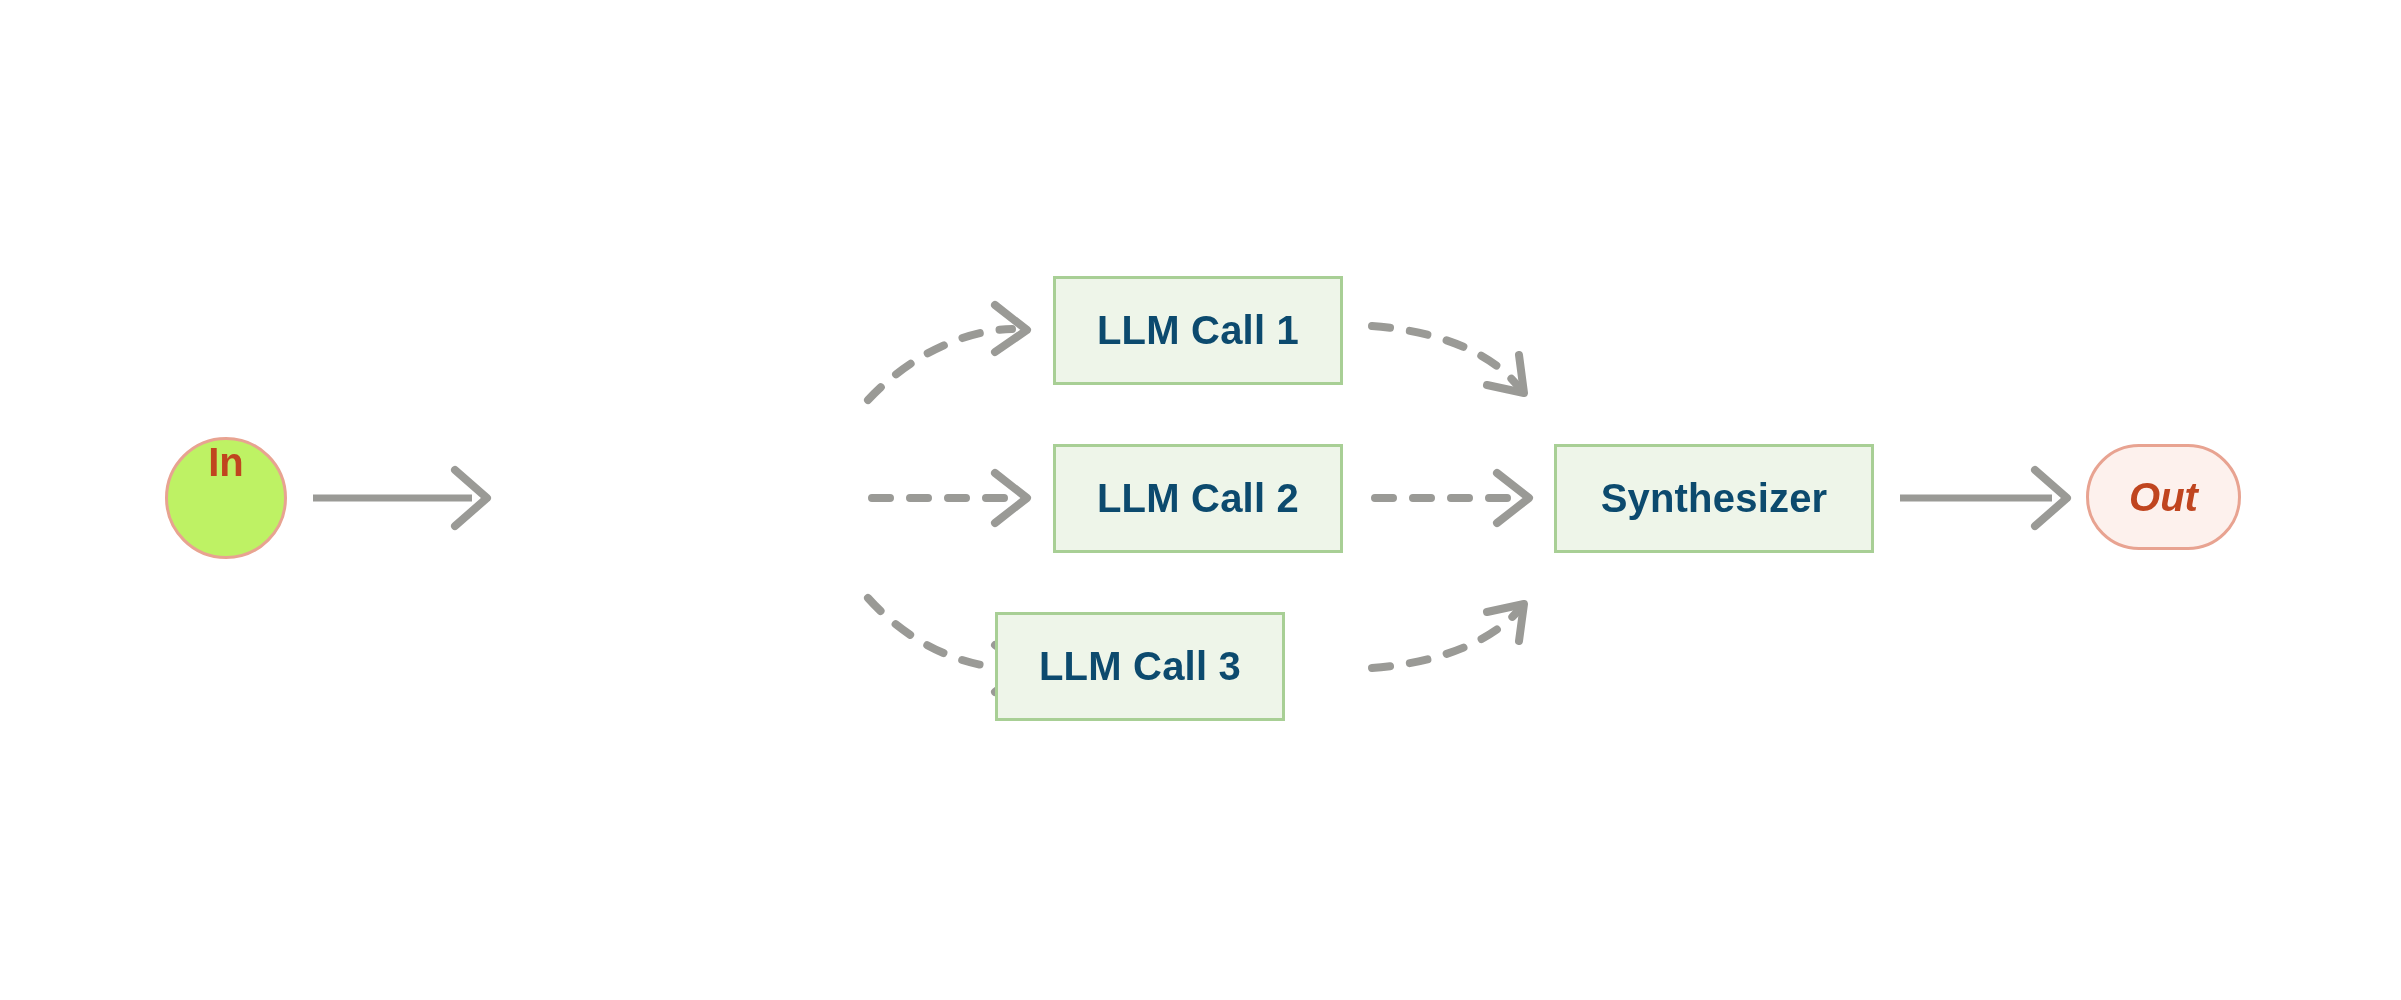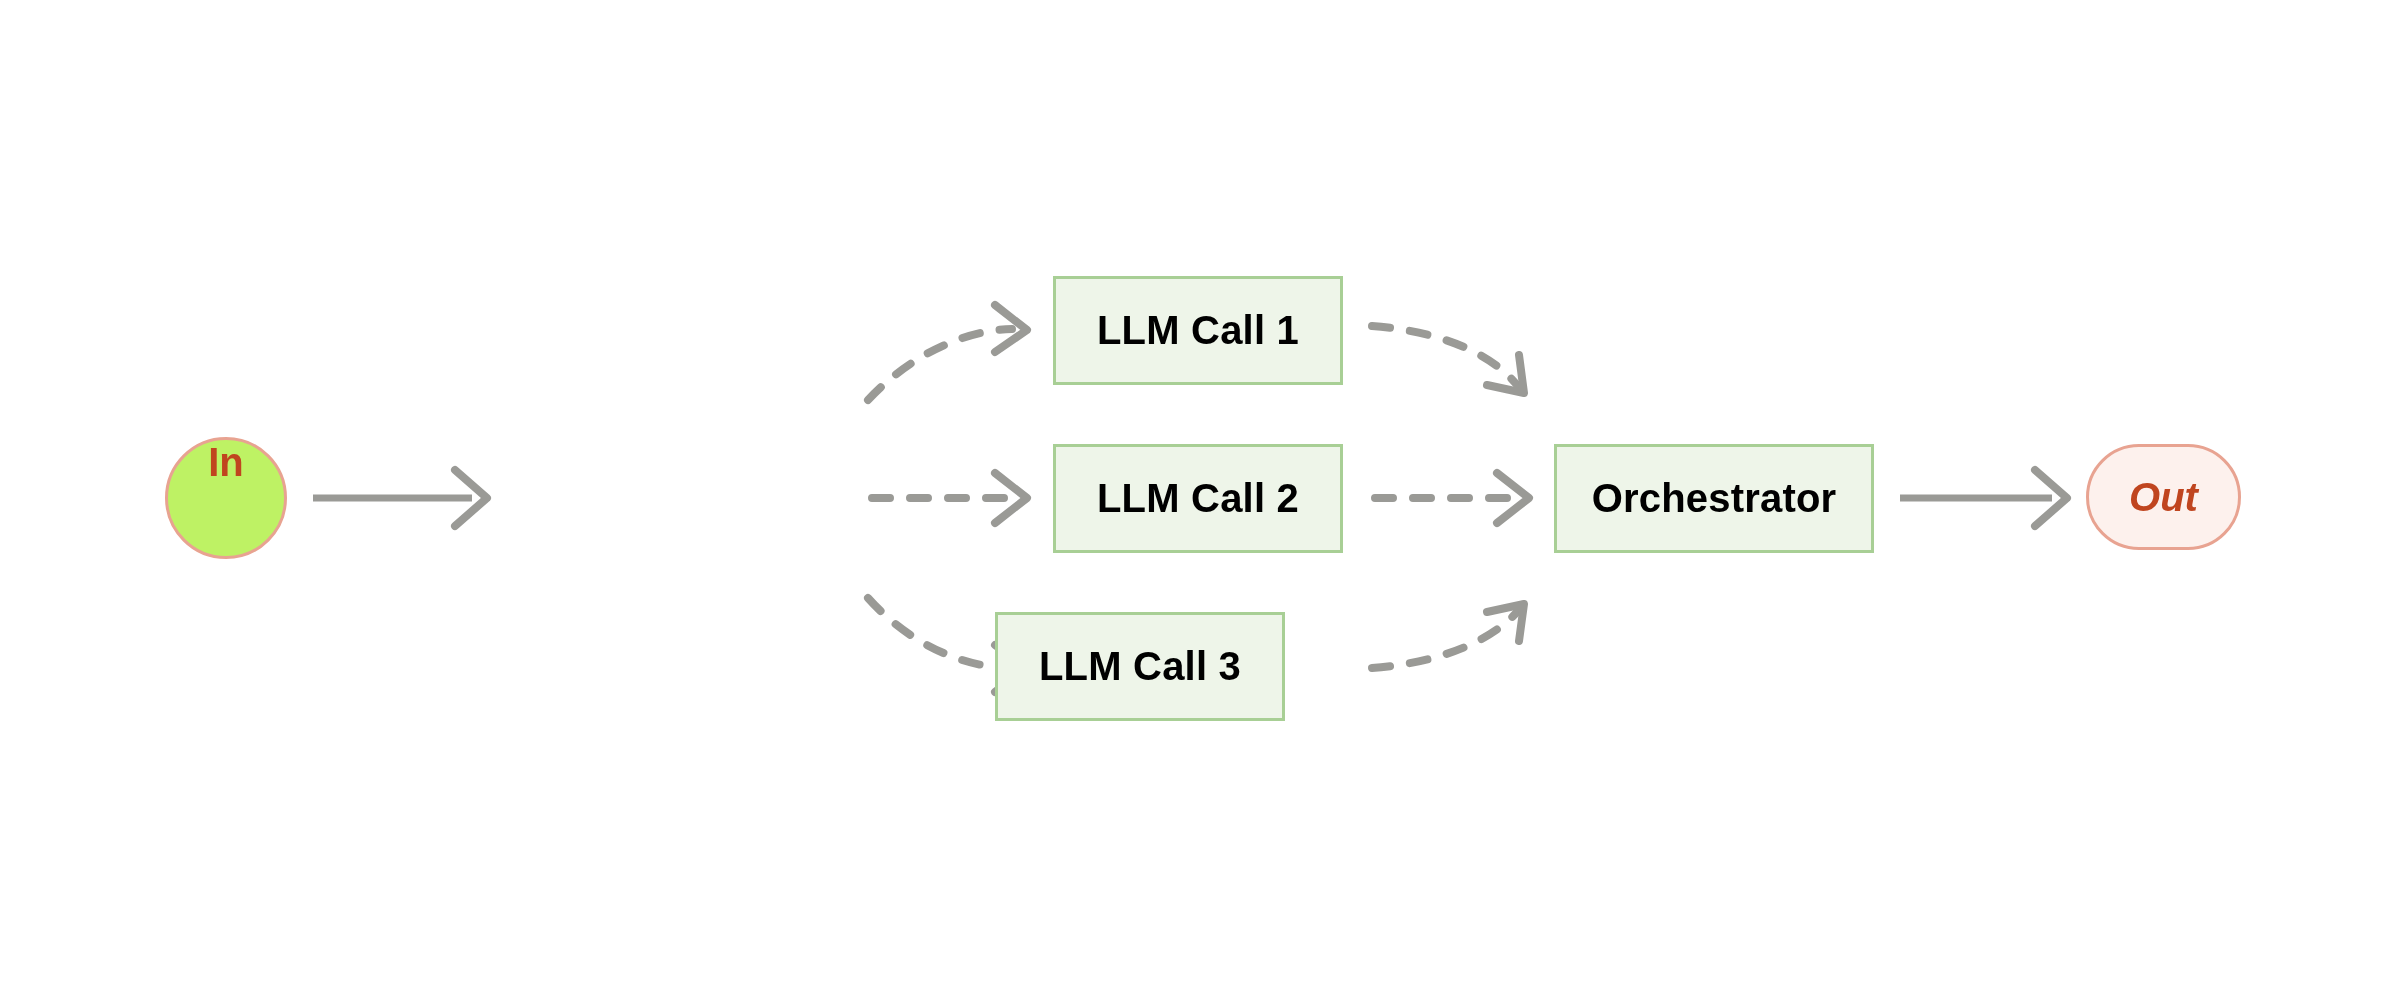--- a/index.html
+++ b/index.html
@@ -31,21 +31,21 @@
   
   .node-box {
     position: absolute;
     box-sizing: border-box;
     background: #eef5e9;
     border: 3px solid #a8cf95;
     border-radius: 0px;
     display: flex;
     align-items: center;
     justify-content: center;
-    color: #000000;
+    color: #0c4a6e;
     font-weight: bold;
     font-size: 40px;
     letter-spacing: 0.2px;
     white-space: nowrap;
   }
 
   
   .node-circle {
     position: absolute;
     box-sizing: border-box;
@@ -146,20 +146,20 @@
 
   <div id="node-llm-2" class="node-box">
     <span>LLM Call 2</span>
   </div>
 
   <div id="node-llm-3" class="node-box">
     <span>LLM Call 3</span>
   </div>
 
   <div id="node-synthesizer" class="node-box">
-    <span>Orchestrator</span>
+    <span>Synthesizer</span>
   </div>
 
   <div id="node-out" class="node-pill">
     <span>Out</span>
   </div>
 
 </div>
 
 </body></html>

